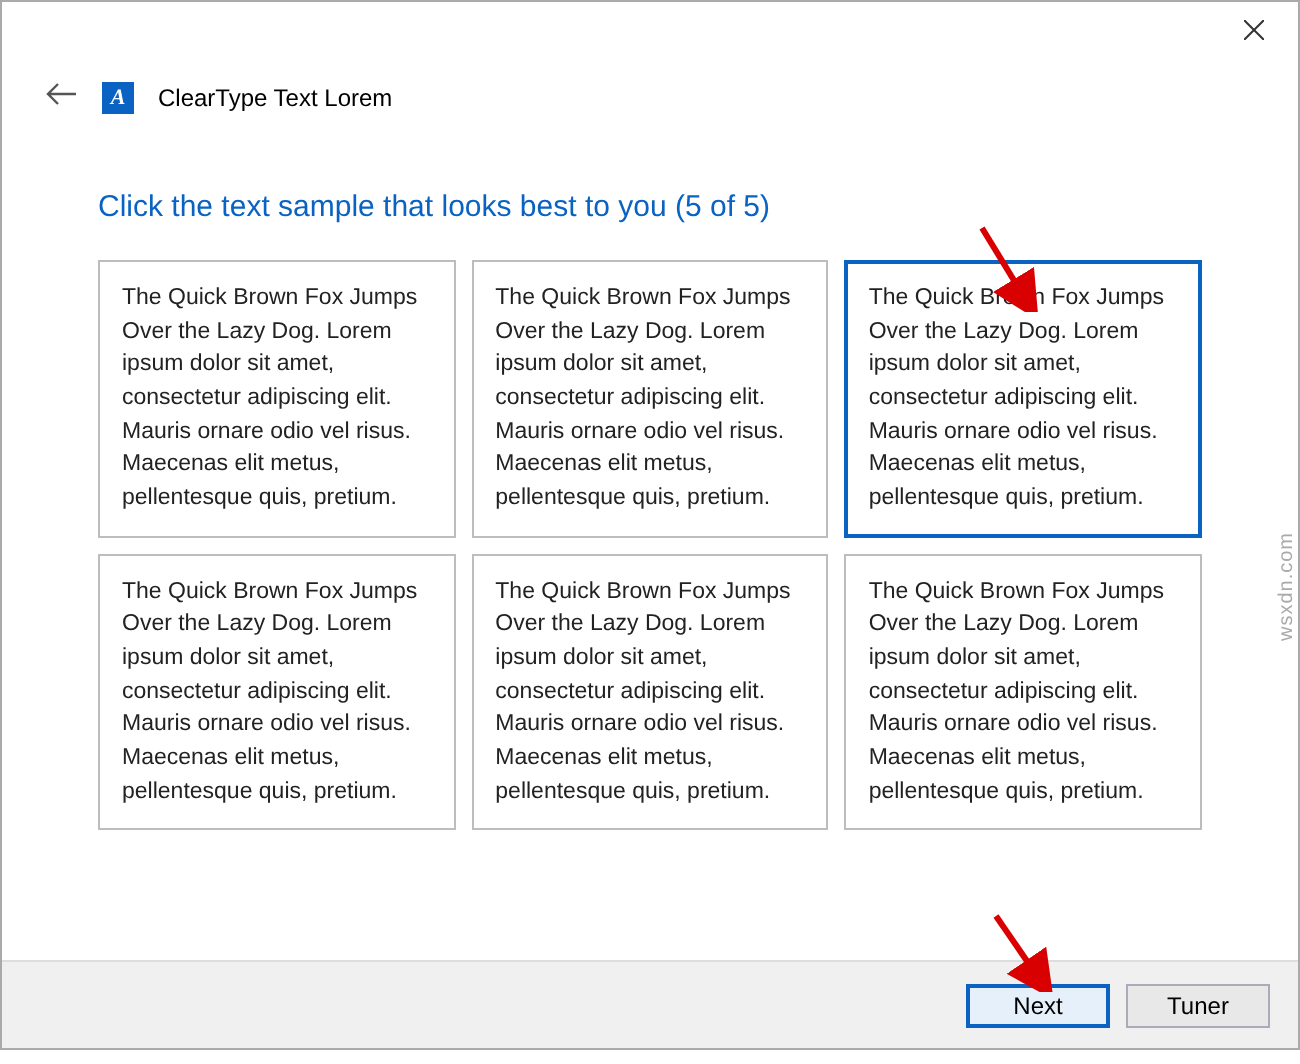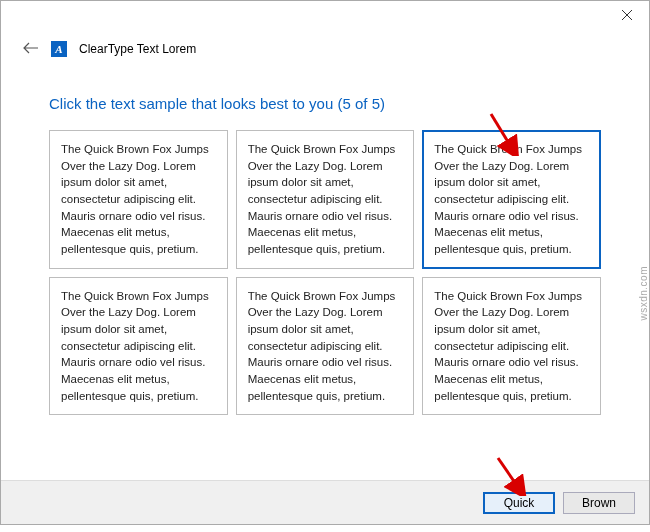--- a/index.html
+++ b/index.html
@@ -150,22 +150,22 @@
   <div class="grid">
     <div class="sample">The Quick Brown Fox Jumps Over the Lazy Dog. Lorem ipsum dolor sit amet, consectetur adipiscing elit. Mauris ornare odio vel risus. Maecenas elit metus, pellentesque quis, pretium.</div>
     <div class="sample">The Quick Brown Fox Jumps Over the Lazy Dog. Lorem ipsum dolor sit amet, consectetur adipiscing elit. Mauris ornare odio vel risus. Maecenas elit metus, pellentesque quis, pretium.</div>
     <div class="sample selected">The Quick Brown Fox Jumps Over the Lazy Dog. Lorem ipsum dolor sit amet, consectetur adipiscing elit. Mauris ornare odio vel risus. Maecenas elit metus, pellentesque quis, pretium.</div>
     <div class="sample">The Quick Brown Fox Jumps Over the Lazy Dog. Lorem ipsum dolor sit amet, consectetur adipiscing elit. Mauris ornare odio vel risus. Maecenas elit metus, pellentesque quis, pretium.</div>
     <div class="sample">The Quick Brown Fox Jumps Over the Lazy Dog. Lorem ipsum dolor sit amet, consectetur adipiscing elit. Mauris ornare odio vel risus. Maecenas elit metus, pellentesque quis, pretium.</div>
     <div class="sample">The Quick Brown Fox Jumps Over the Lazy Dog. Lorem ipsum dolor sit amet, consectetur adipiscing elit. Mauris ornare odio vel risus. Maecenas elit metus, pellentesque quis, pretium.</div>
   </div>
 
   <div class="footer">
-    <button class="btn primary">Quick</button>
-    <button class="btn">Brown</button>
+    <button class="btn primary">Next</button>
+    <button class="btn">Tuner</button>
   </div>
 
 </div>
 
 <div class="watermark">wsxdn.com</div>
 
 <div class="arrow-annot" style="left:487px; top:110px;">
   <svg width="34" height="46" viewBox="0 0 34 46">
     <defs>
       <marker id="ah1" markerWidth="8" markerHeight="8" refX="4" refY="4" orient="auto">

